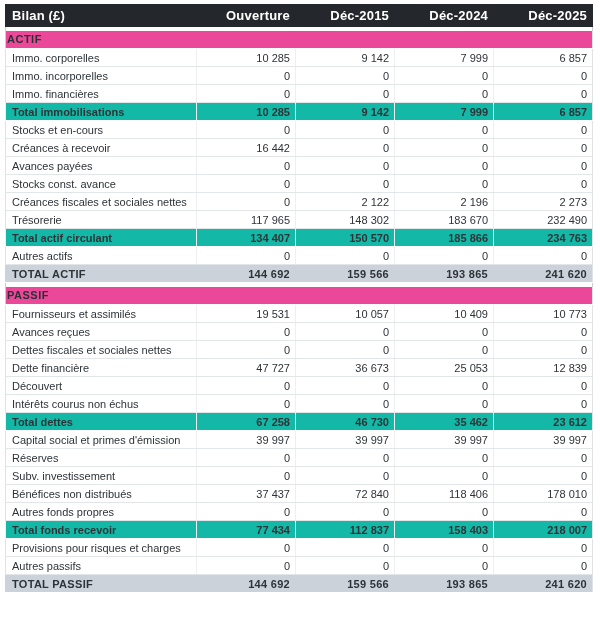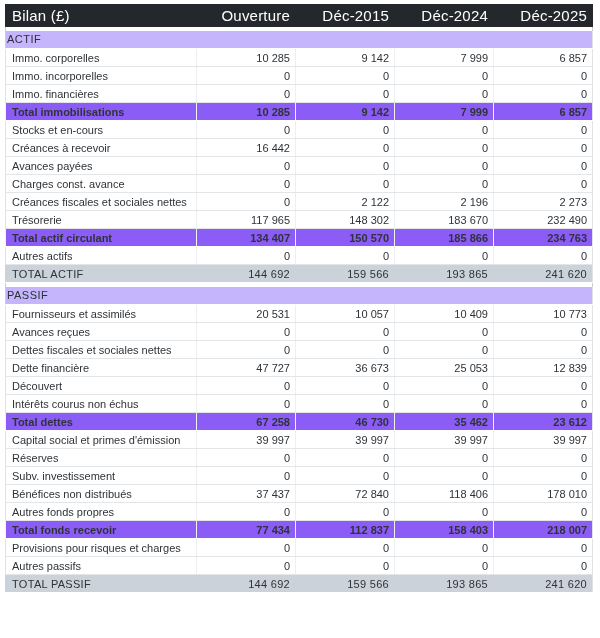--- a/index.html
+++ b/index.html
@@ -16,57 +16,57 @@
     table-layout: fixed;
     width: 587px;
     font-size: 11px;
     color: #2e3338;
     border: 1px solid #c9ced3;
   }
 
   thead th {
     background: #24282d;
     color: #ffffff;
-    font-weight: normal;
-    font-size: 15px;
+    font-weight: bold;
+    font-size: 13px;
     height: 22px;
     border: 1px solid #24282d;
     letter-spacing: 0.2px;
   }
   th.label { text-align: left; padding-left: 6px; }
   th.num, td.num { text-align: right; padding-right: 5px; }
 
   tbody td {
     height: 18px;
     padding-top: 0; padding-bottom: 0;
     border-bottom: 1px solid #e3e6e9;
     white-space: nowrap;
     overflow: hidden;
   }
   td.label { padding-left: 6px; border-left: 1px solid #dfe3e6; }
   td.num   { border-left: 1px solid #edeff1; }
   tbody tr td:last-child { border-right: 1px solid #dfe3e6; }
 
   tr.section td {
-    background: #c4b5fd;
-    font-weight: normal;
+    background: #ec4899;
+    font-weight: bold;
     color: #2b3036;
     letter-spacing: 0.5px;
     border-bottom: 1px solid #ffffff;
     border-left-color: #c6cdd4;
   }
   tr.subtotal td {
-    background: #8b5cf6;
+    background: #14b8a6;
     font-weight: bold;
     border-bottom: 1px solid #ffffff;
     border-left-color: #eef0f2;
   }
   tr.grandtotal td {
     background: #cbd2d9;
-    font-weight: normal;
+    font-weight: bold;
     letter-spacing: 0.3px;
     border-bottom: 1px solid #ffffff;
     border-left-color: #cbd2d9;
   }
   tr.spacer td {
     height: 4px;
     background: #ffffff;
     border: none;
     border-left: none !important;
     border-right: none !important;
@@ -143,21 +143,21 @@
           <td class="num">0</td>
         </tr>
         <tr class="normal">
           <td class="label">Avances payées</td>
           <td class="num">0</td>
           <td class="num">0</td>
           <td class="num">0</td>
           <td class="num">0</td>
         </tr>
         <tr class="normal">
-          <td class="label">Charges const. avance</td>
+          <td class="label">Stocks const. avance</td>
           <td class="num">0</td>
           <td class="num">0</td>
           <td class="num">0</td>
           <td class="num">0</td>
         </tr>
         <tr class="normal">
           <td class="label">Créances fiscales et sociales nettes</td>
           <td class="num">0</td>
           <td class="num">2 122</td>
           <td class="num">2 196</td>
@@ -192,21 +192,21 @@
           <td class="num">241 620</td>
         </tr>
         <tr class="spacer">
           <td colspan="5"></td>
         </tr>
         <tr class="section">
           <td colspan="5">PASSIF</td>
         </tr>
         <tr class="normal">
           <td class="label">Fournisseurs et assimilés</td>
-          <td class="num">20 531</td>
+          <td class="num">19 531</td>
           <td class="num">10 057</td>
           <td class="num">10 409</td>
           <td class="num">10 773</td>
         </tr>
         <tr class="normal">
           <td class="label">Avances reçues</td>
           <td class="num">0</td>
           <td class="num">0</td>
           <td class="num">0</td>
           <td class="num">0</td>

